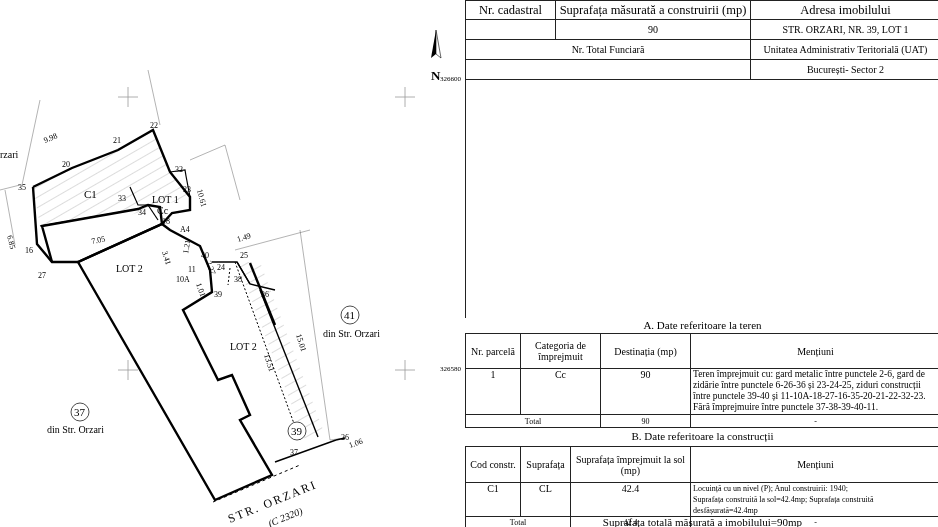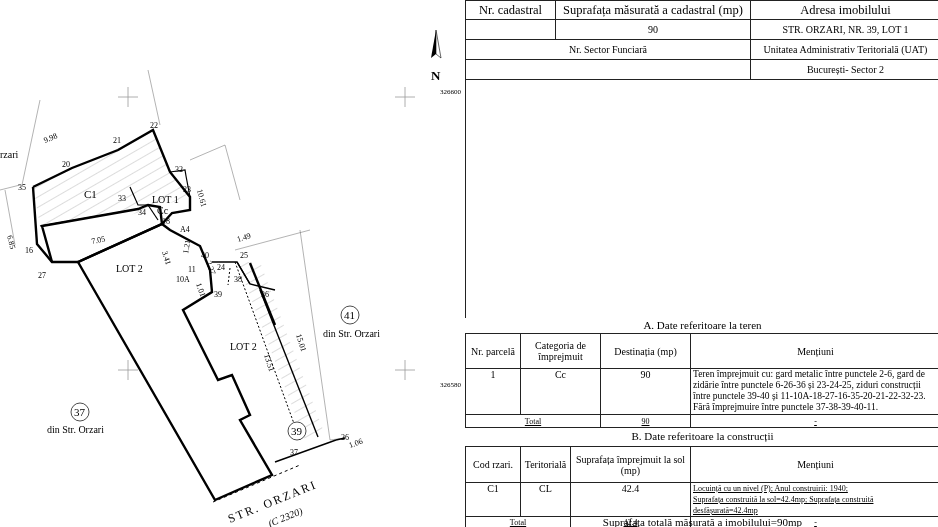--- a/index.html
+++ b/index.html
@@ -14,21 +14,21 @@
   #top-table { left: 465px; top: 0; width: 475px; font-size: 12px; }
   #top-table td { height: 18px; }
   #top-table .hdr td { font-size: 12.5px; }
   #top-table .small td { font-size: 10px; height: 19px; }
   .section-title { position: absolute; left: 465px; width: 475px; text-align: center; font-size: 11px; }
   #land-table { left: 465px; top: 333px; width: 475px; font-size: 10px; }
   #land-table td { line-height: 11px; text-align: center; }
   #build-table { left: 465px; top: 446px; width: 475px; font-size: 10px; }
   #build-table td { line-height: 11px; }
   .left-text { text-align: left !important; white-space: normal !important; font-size: 9.5px; }
-  .tiny { font-size: 8px !important; text-decoration: underline; }
+  .tiny { font-size: 8px !important; }
   #total-line { position: absolute; left: 465px; top: 516px; width: 475px; text-align: center; font-size: 11px; }
   .coord { position: absolute; font-size: 7px; font-family: "Liberation Serif", serif; }
 </style>
 </head>
 <body>
 
 <svg id="plan" viewBox="0 0 465 527" xmlns="http://www.w3.org/2000/svg">
 
   <g stroke="#999" stroke-width="0.8">
     <line x1="118" y1="97" x2="138" y2="97"></line>
@@ -153,42 +153,42 @@
     <text x="264" y="355" transform="rotate(72 264 355)">13.51</text>
     <text x="350" y="448" transform="rotate(-20 350 448)">1.06</text>
   </g>
 
   <text x="230" y="523" font-size="12" letter-spacing="2" transform="rotate(-22 230 523)">STR. ORZARI</text>
   <text x="270" y="527" font-size="10" font-style="italic" transform="rotate(-22 270 527)">(C 2320)</text>
 
   <line x1="213" y1="502" x2="300" y2="465" stroke="#000" stroke-width="1" stroke-dasharray="3,3"></line>
 </svg>
 
-<div class="coord" style="left:440px; top:88px;">326600</div>
-<div class="coord" style="left:440px; top:381px;">326580</div>
+<div class="coord" style="left:440px; top:75px;">326600</div>
+<div class="coord" style="left:440px; top:365px;">326580</div>
 
 <table class="tbl" id="top-table">
   <colgroup>
       <col style="width:90px">
       <col style="width:195px">
       <col style="width:190px">
     </colgroup>
   <tbody>
       <tr class="hdr">
     <td>Nr. cadastral</td>
-    <td>Suprafața măsurată a cadastral (mp)</td>
+    <td>Suprafața măsurată a construirii (mp)</td>
     <td>Adresa imobilului</td>
   </tr>
   <tr class="small">
     <td></td>
     <td>90</td>
     <td>STR. ORZARI, NR. 39, LOT 1</td>
   </tr>
   <tr class="small">
-    <td colspan="2">Nr. Sector Funciară</td>
+    <td colspan="2">Nr. Total Funciară</td>
     <td>Unitatea Administrativ Teritorială (UAT)</td>
   </tr>
   <tr class="small">
     <td colspan="2"></td>
     <td>București- Sector 2</td>
   </tr>
 </tbody>
   </table>
 
 <div style="position:absolute; left:465px; top:76px; width:1px; height:242px; background:#222;"></div>
@@ -225,22 +225,22 @@
 <div class="section-title" style="top:430px;">B. Date referitoare la construcții</div>
 <table class="tbl" id="build-table">
   <colgroup>
       <col style="width:55px">
       <col style="width:50px">
       <col style="width:120px">
       <col style="width:250px">
     </colgroup>
   <tbody>
       <tr style="height:36px">
-    <td style="white-space:normal">Cod rzari.</td>
-    <td>Teritorială</td>
+    <td style="white-space:normal">Cod constr.</td>
+    <td>Suprafața</td>
     <td style="white-space:normal">Suprafața împrejmuit la sol (mp)</td>
     <td>Mențiuni</td>
   </tr>
   <tr style="height:22px">
     <td style="vertical-align:top">C1</td>
     <td style="vertical-align:top">CL</td>
     <td style="vertical-align:top">42.4</td>
     <td class="left-text tiny" style="vertical-align:top">
       <div>Locuință cu un nivel (P); Anul construirii: 1940;</div>
       <div>Suprafața construită la sol=42.4mp; Suprafața construită desfășurată=42.4mp</div>

